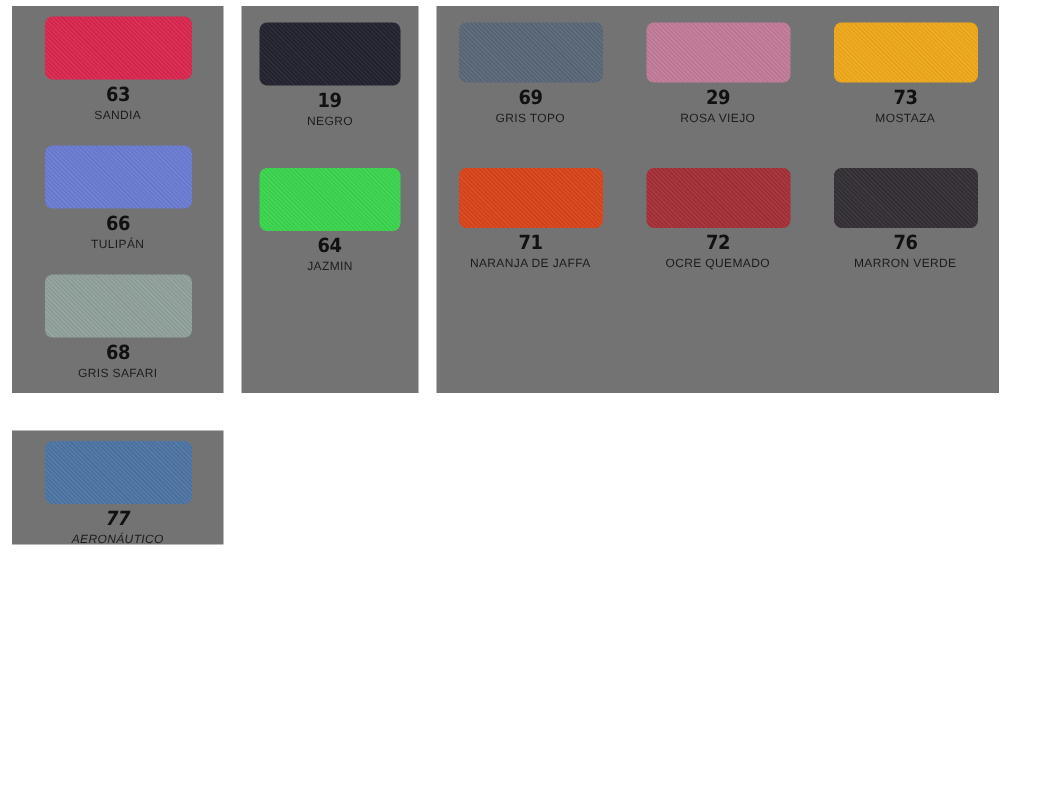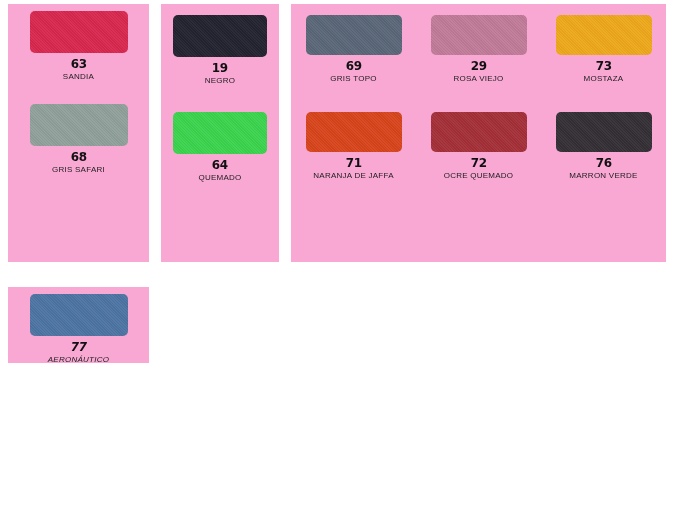--- a/index.html
+++ b/index.html
@@ -18,21 +18,21 @@
   #chart-root {
     position: absolute;
     left: 0;
     top: 0;
     width: 700px;
     height: 527px;
   }
 
   .panel {
     position: absolute;
-    background: #f9a8d4;
+    background: #737373;
     box-sizing: border-box;
   }
 
   .panel-cols {
     display: flex;
     flex-direction: row;
     width: 100%;
     height: 100%;
   }
 
@@ -114,40 +114,45 @@
 
   <div class="panel" id="panel-1">
     <div class="panel-cols">
       <div class="panel-col">
         <div class="cell">
           <div class="swatch" style="background-color: rgb(217, 39, 79);"></div>
           <div class="code">63</div>
           <div class="name">SANDIA</div>
         </div>
         <div class="cell">
+          <div class="swatch" style="background-color: rgb(107, 123, 208);"></div>
+          <div class="code">66</div>
+          <div class="name">TULIPÁN</div>
+        </div>
+        <div class="cell">
           <div class="swatch" style="background-color: rgb(144, 160, 154);"></div>
           <div class="code">68</div>
           <div class="name">GRIS SAFARI</div>
         </div>
       </div>
     </div>
   </div>
 
   <div class="panel" id="panel-2">
     <div class="panel-cols">
       <div class="panel-col">
         <div class="cell">
           <div class="swatch" style="background-color: rgb(34, 35, 47);"></div>
           <div class="code">19</div>
           <div class="name">NEGRO</div>
         </div>
         <div class="cell">
           <div class="swatch" style="background-color: rgb(59, 212, 78);"></div>
           <div class="code">64</div>
-          <div class="name">QUEMADO</div>
+          <div class="name">JAZMIN</div>
         </div>
       </div>
     </div>
   </div>
 
   <div class="panel" id="panel-3">
     <div class="panel-cols">
       <div class="panel-col">
         <div class="cell">
           <div class="swatch" style="background-color: rgb(90, 103, 120);"></div>

